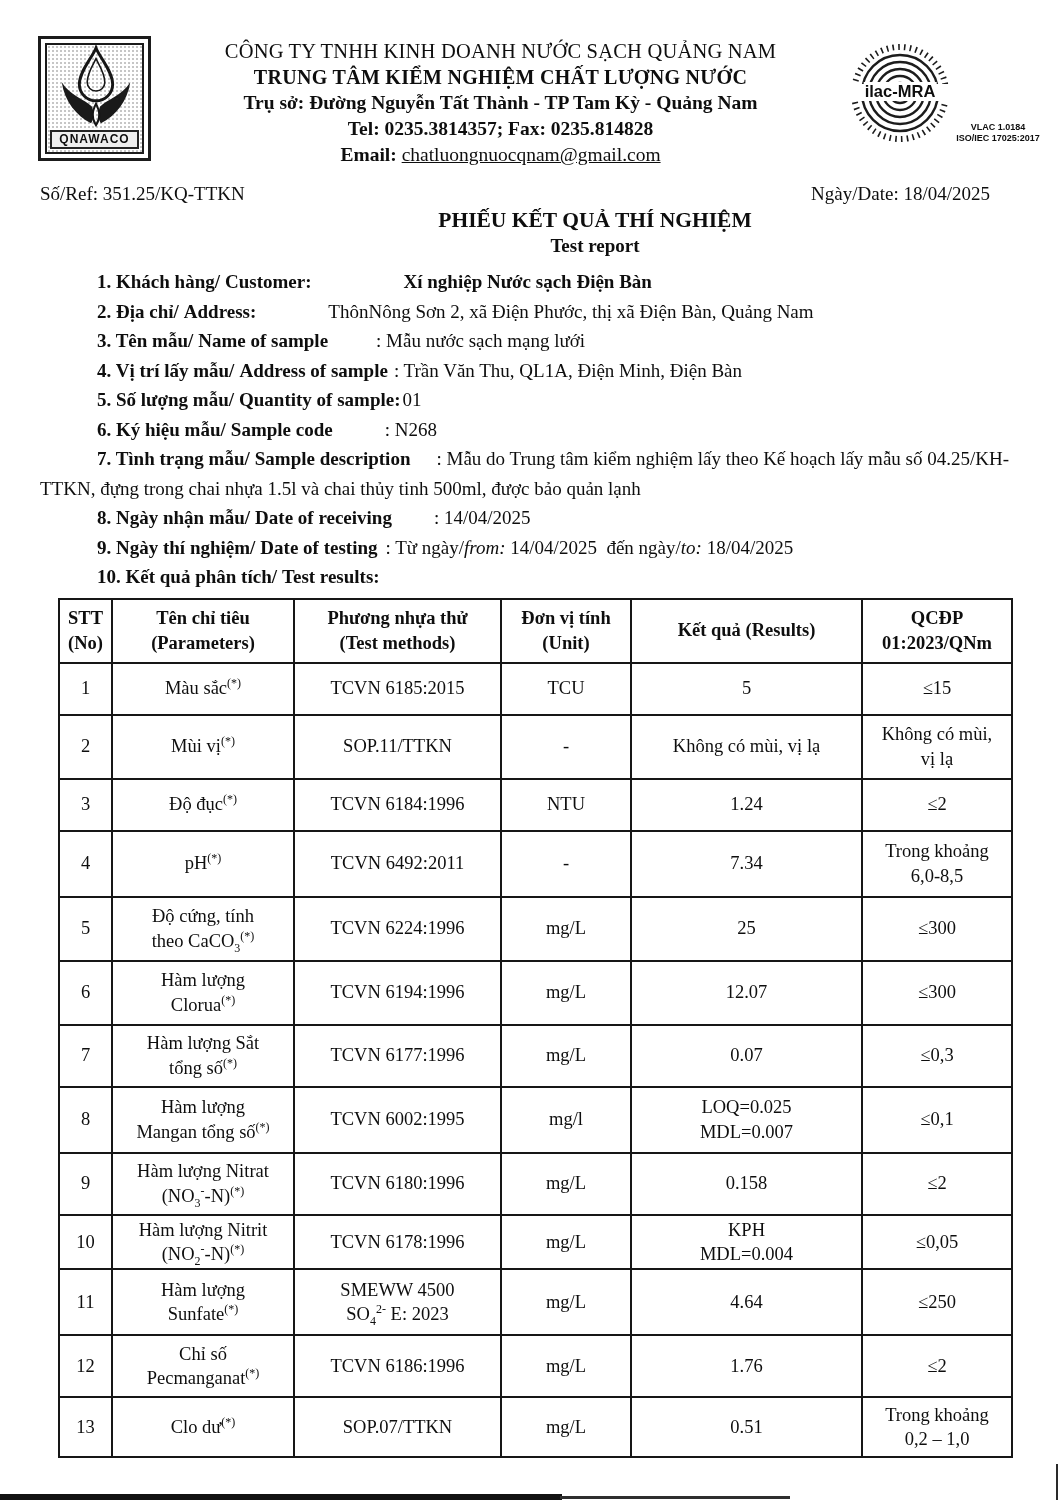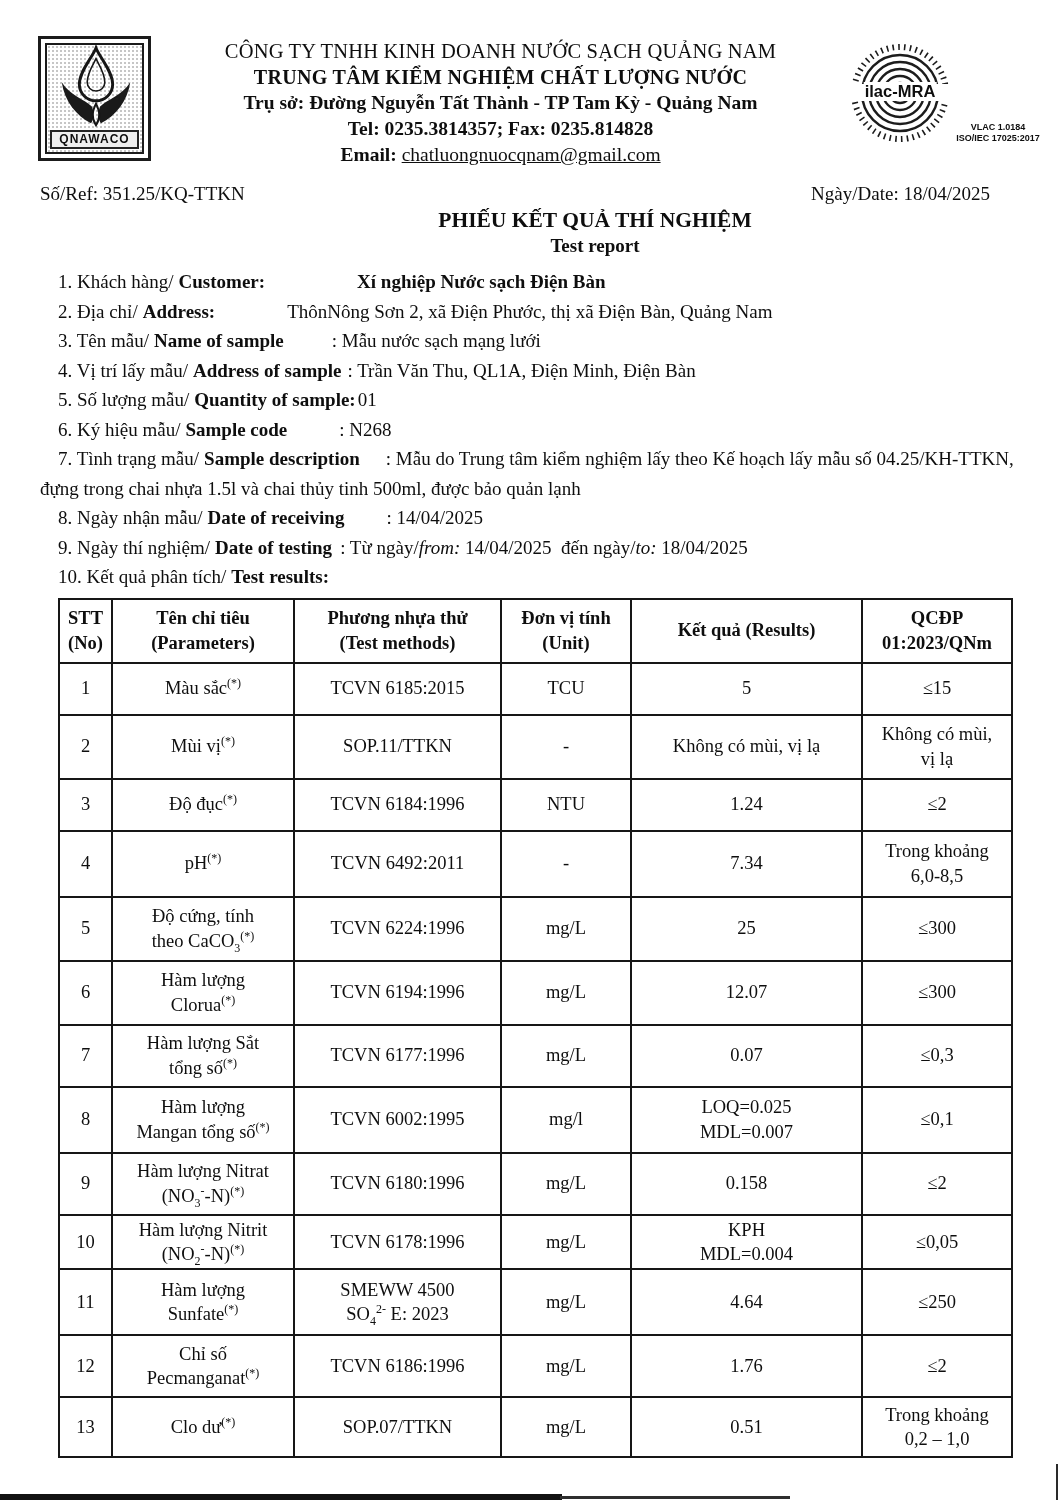--- a/index.html
+++ b/index.html
@@ -35,21 +35,21 @@
   .aosc-sub{font-family:"Liberation Sans","DejaVu Sans",sans-serif;font-weight:bold;font-size:9px;line-height:11px;}
 
   
   .meta-row{display:flex;justify-content:space-between;padding:15px 70px 0 40px;font-size:19px;}
   .title{text-align:center;font-weight:bold;font-size:21.5px;margin-top:3px;transform:translateX(65px);}
   .subtitle{text-align:center;font-weight:bold;font-size:19px;transform:translateX(65px);line-height:26px;}
 
   
   .info-list{margin-top:8px;padding-right:34px;}
   .info-line{margin:0 0 0 40px;text-indent:18px;font-size:19px;line-height:29.5px;}
-  .lb{font-weight:normal;}
+  .lb{font-weight:bold;margin-left:39px;}
   .lbe{font-weight:bold;margin-left:5px;}
   .val{margin-left:6px;}
   .vb{font-weight:bold;}
   #info-1 .val{margin-left:92px;}
   #info-2 .val{margin-left:72px;}
   #info-3 .val{margin-left:48px;}
   #info-4 .val{margin-left:6px;}
   #info-5 .val{margin-left:2px;}
   #info-6 .val{margin-left:52px;}
   #info-7 .val{margin-left:26px;}

